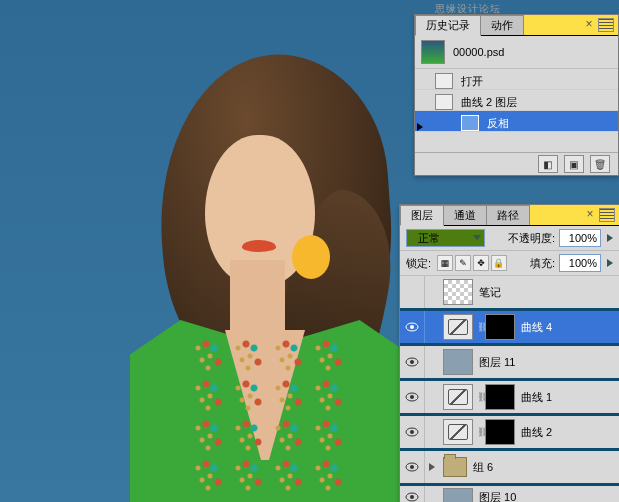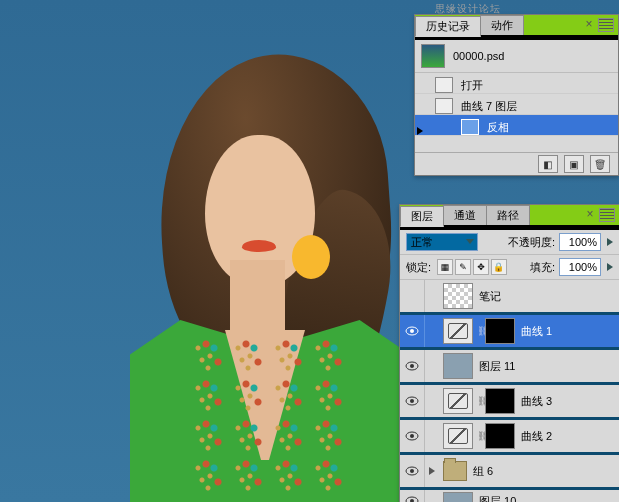--- a/index.html
+++ b/index.html
@@ -124,24 +124,24 @@
   
   .panel {
     position: absolute;
     background: #d9d9d9;
     border: 1px solid #7a7a7a;
     box-shadow: 0 2px 4px rgba(0,0,0,0.25);
     color: #000;
   }
   .panel-tabs {
     display: flex;
-    align-items: flex-start;
+    align-items: flex-end;
     height: 20px;
-    background: #84cc16;
-    border-bottom: 5px solid #000000;
+    background: #fde047;
+    border-bottom: 1px solid #000000;
     font-size: 11px;
     position: relative;
   }
   .tab {
     padding: 2px 10px;
     border: 1px solid #8a8a8a;
     border-bottom: none;
     background: #c4c4c4;
     margin-right: -1px;
     height: 15px;
@@ -210,22 +210,22 @@
   }
 
   
   #layers-panel { left:399px; top:204px; width:219px; height:297px; }
   .opts-row {
     display:flex; align-items:center; gap:4px;
     padding:3px 6px; border-bottom:1px solid #bdbdbd;
     font-size:11px;
   }
   .select {
-    border:1px solid #7a9ecb; background:#0369a1;
-    height:16px; padding:0 14px 0 4px;
+    border:1px solid #7a9ecb; background:#4d7c0f;
+    height:16px; padding:0 14px 0 11px;
     position:relative; min-width:52px;
     display:inline-flex;align-items:center;
   }
   .select::after{
     content:""; position:absolute; right:3px; top:5px;
     border-left:4px solid transparent;border-right:4px solid transparent;border-top:5px solid #355;
   }
   .pct-box {
     border:1px solid #7a9ecb;background:#fff;padding:0 3px;height:16px;min-width:34px;
     display:inline-flex;align-items:center;justify-content:flex-end;
@@ -300,21 +300,21 @@
     <div class="hist-thumb"></div>
     <span>00000.psd</span>
   </div>
   <div class="hist-list">
     <div class="hist-row">
       <div class="hist-icon"></div>
       <span>打开</span>
     </div>
     <div class="hist-row">
       <div class="hist-icon"></div>
-      <span>曲线 7 图层</span>
+      <span>曲线 2 图层</span>
     </div>
     <div class="hist-row selected" style="position:relative;padding-left:46px;">
       <div class="marker"></div>
       <div class="hist-icon"></div>
       <span>反相</span>
     </div>
   </div>
   <div class="panel-footer">
     <div class="ftr-btn">◧</div>
     <div class="ftr-btn">▣</div>
@@ -370,21 +370,21 @@
       <div class="eye">
           <svg viewBox="0 0 14 10">
             <ellipse cx="7" cy="5" rx="6" ry="4" fill="none" stroke="#fff"></ellipse>
             <circle cx="7" cy="5" r="2" fill="#fff"></circle>
           </svg>
         </div>
       <div class="indent"></div>
       <div class="thumb adj"></div>
       <div class="link">⛓</div>
       <div class="mask"></div>
-      <span class="layer-name">曲线 1</span>
+      <span class="layer-name">曲线 4</span>
     </div>
 
     <div class="layer-row">
       <div class="eye">
           <svg viewBox="0 0 14 10">
             <ellipse cx="7" cy="5" rx="6" ry="4" fill="none" stroke="#333"></ellipse>
             <circle cx="7" cy="5" r="2" fill="#333"></circle>
           </svg>
         </div>
       <div class="indent"></div>
@@ -396,21 +396,21 @@
       <div class="eye">
           <svg viewBox="0 0 14 10">
             <ellipse cx="7" cy="5" rx="6" ry="4" fill="none" stroke="#333"></ellipse>
             <circle cx="7" cy="5" r="2" fill="#333"></circle>
           </svg>
         </div>
       <div class="indent"></div>
       <div class="thumb adj"></div>
       <div class="link">⛓</div>
       <div class="mask"></div>
-      <span class="layer-name">曲线 3</span>
+      <span class="layer-name">曲线 1</span>
     </div>
 
     <div class="layer-row">
       <div class="eye">
           <svg viewBox="0 0 14 10">
             <ellipse cx="7" cy="5" rx="6" ry="4" fill="none" stroke="#333"></ellipse>
             <circle cx="7" cy="5" r="2" fill="#333"></circle>
           </svg>
         </div>
       <div class="indent"></div>

